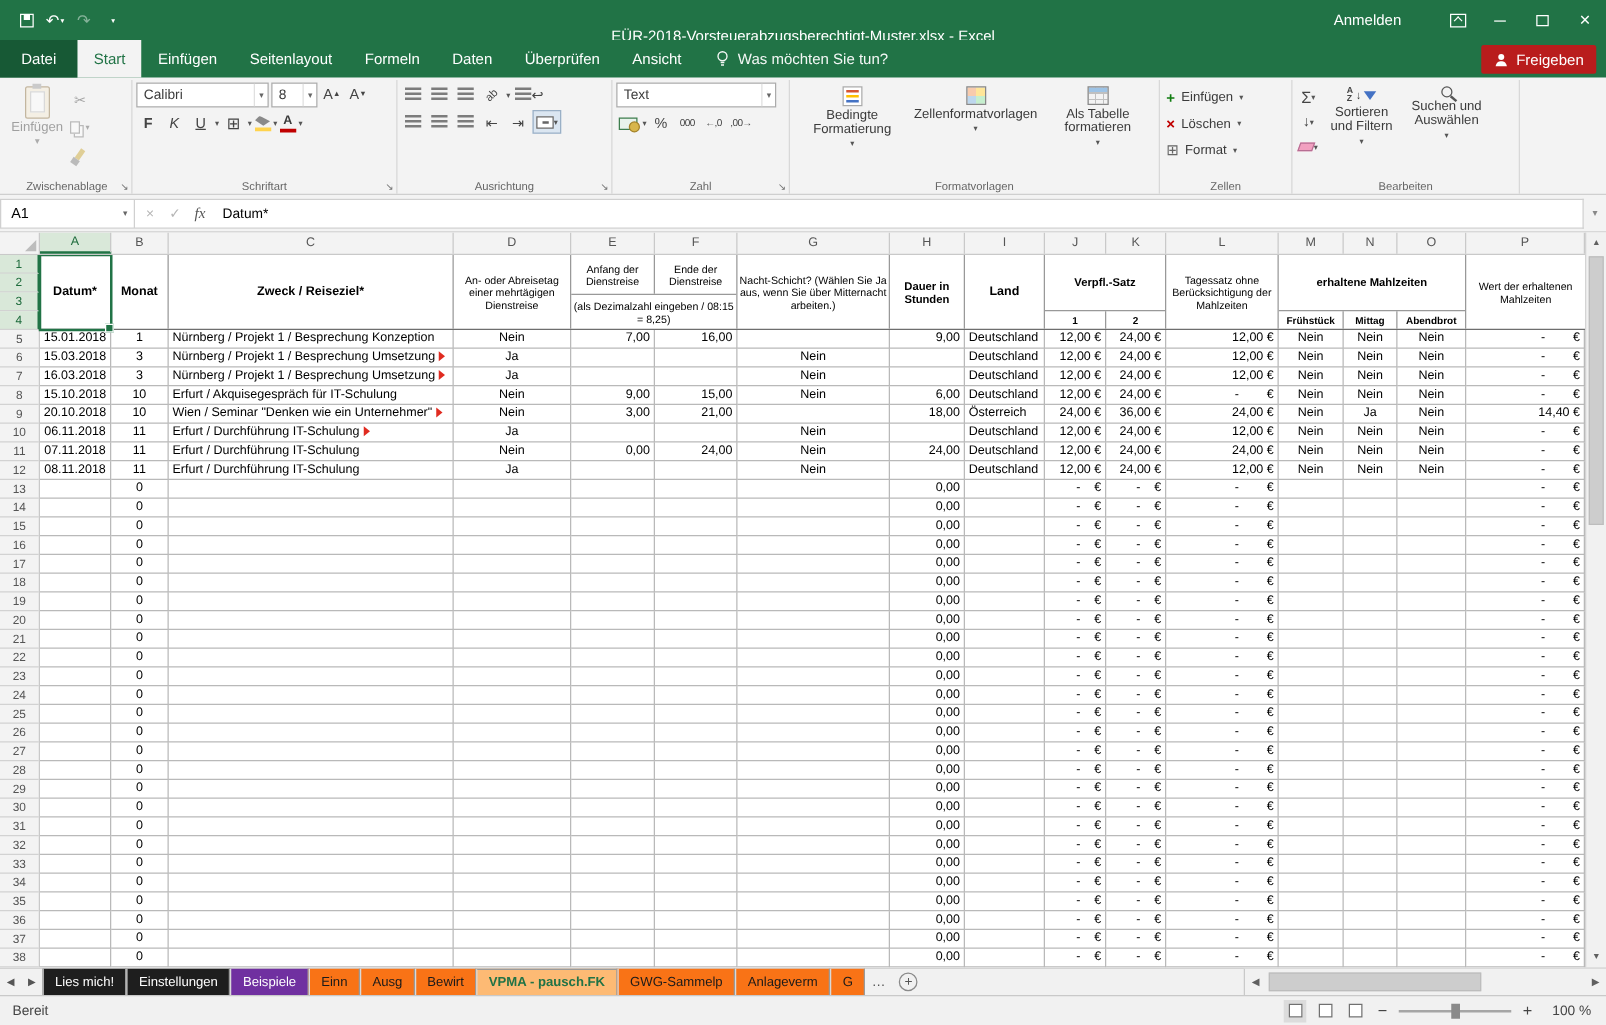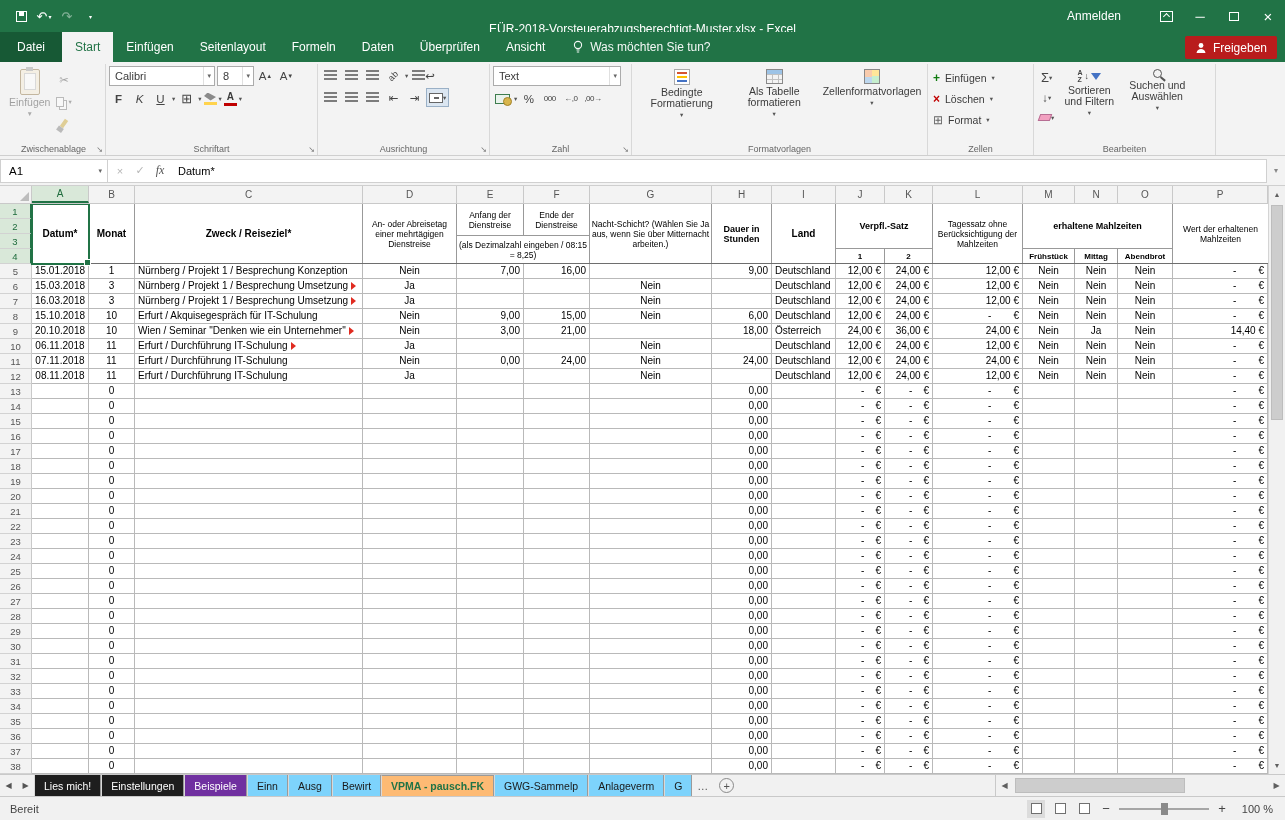--- a/index.html
+++ b/index.html
@@ -148,21 +148,21 @@
   .vtrack{flex:1;width:100%;position:relative;}
   .vthumb{position:absolute;top:2px;left:2px;right:2px;height:215px;background:#cdcdcd;border:1px solid #bdbdbd;}
 
   
   .tabbar{height:22px;background:#f1f1f1;border-top:1px solid #c9c9c9;display:flex;align-items:stretch;flex:0 0 auto;}
   .tnav{width:17px;display:flex;align-items:center;justify-content:center;font-size:8px;color:#555;cursor:default;}
   #sheet-tabs{display:flex;align-items:stretch;}
   .stab{display:flex;align-items:center;padding:0 9px;font-size:10.5px;border-right:1px solid #9a9a9a;border-left:1px solid #d9d9d9;cursor:default;white-space:nowrap;}
   .stab.black{background:#1e1e1e;color:#fff;}
   .stab.purple{background:#7030a0;color:#fff;}
-  .stab.yellow{background:#7dd3fc;color:#1a1a1a;}
+  .stab.yellow{background:#f97316;color:#1a1a1a;}
   .stab.white{background:#fdba74;color:#217346;}
   .stab.active{font-weight:bold;border-top:1px solid #9a9a9a;}
   .toverflow{display:flex;align-items:center;padding:0 5px;color:#555;font-size:11px;}
   .addsheet{align-self:center;width:15px;height:15px;border:1px solid #8a8a8a;border-radius:50%;display:flex;align-items:center;justify-content:center;font-size:11px;color:#555;margin:0 6px;cursor:default;}
   .hscroll{margin-left:auto;width:290px;display:flex;align-items:center;background:#f1f1f1;border-left:1px solid #c9c9c9;}
   .harrow{width:17px;text-align:center;font-size:8px;color:#606060;}
   .htrack{flex:1;height:100%;position:relative;}
   .hthumb{position:absolute;left:2px;top:3px;bottom:3px;width:170px;background:#cdcdcd;border:1px solid #bdbdbd;}
 
   
@@ -366,28 +366,28 @@
       <div class="gbody" style="justify-content:space-around;width:100%">
         <div class="lbtn" style="width:94px">
           <span class="i-cf">
               <span style="background:#d65532"></span>
               <span style="background:#ffc000"></span>
               <span style="background:#4472c4"></span>
             </span>
           <span class="blbl2">Bedingte Formatierung</span>
             <span class="mini">▾</span>
         </div>
+        <div class="lbtn" style="width:104px">
+          <span class="i-cs"></span>
+          <span class="blbl2">Zellenformatvorlagen</span>
+            <span class="mini">▾</span>
+        </div>
         <div class="lbtn" style="width:92px">
           <span class="i-ft"></span>
           <span class="blbl2">Als Tabelle formatieren</span>
-            <span class="mini">▾</span>
-        </div>
-        <div class="lbtn" style="width:104px">
-          <span class="i-cs"></span>
-          <span class="blbl2">Zellenformatvorlagen</span>
             <span class="mini">▾</span>
         </div>
       </div>
       <span class="glabel">Formatvorlagen</span>
     </div>
 
     <div class="rgroup" style="width:106px">
       <div class="stack" style="gap:1px;padding-top:2px">
         <div class="rowbtn">
             <span class="plus">+</span>

